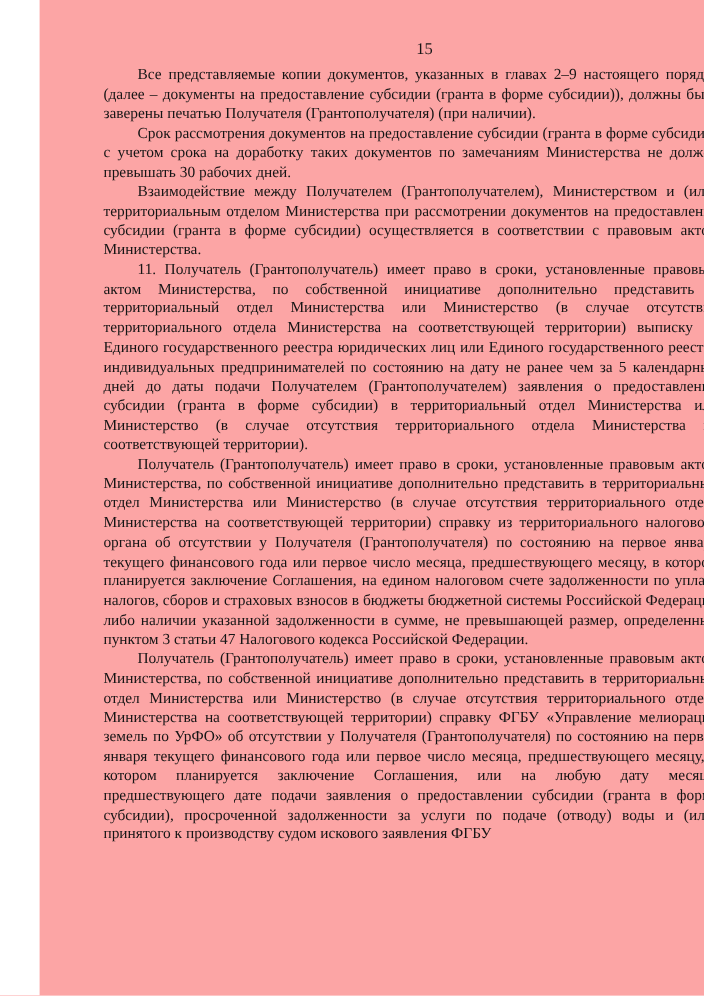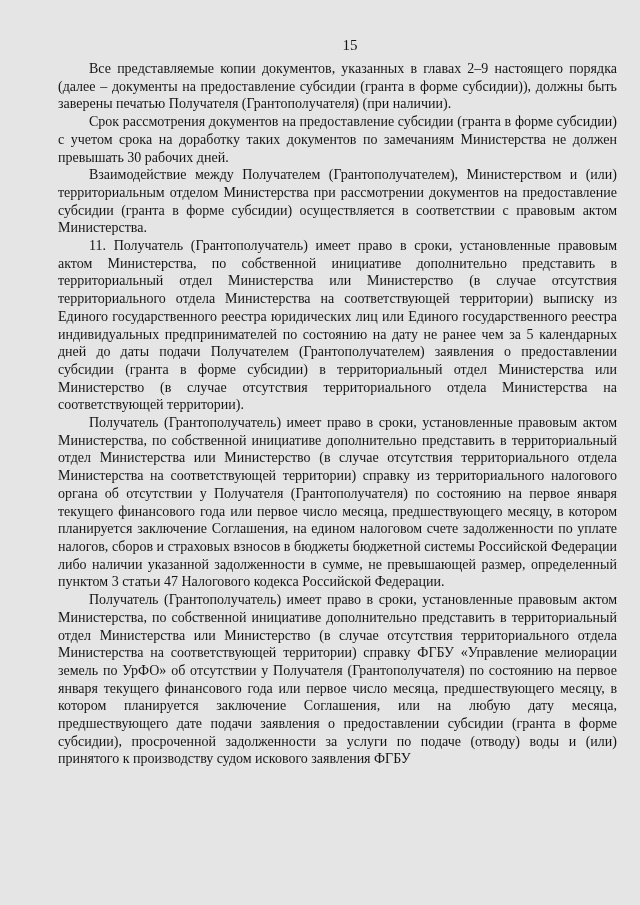--- a/index.html
+++ b/index.html
@@ -10,21 +10,22 @@
     width: 640px;
     height: 905px;
     background: #ffffff;
     position: relative;
     overflow: hidden;
     font-family: "Liberation Serif", "DejaVu Serif", serif;
   }
   .page {
     position: absolute;
     inset: 0;
-    background: #e5e5e5;
+    background: #fca5a5;
+    margin-left: 36px;
   }
   .page-number {
     position: absolute;
     top: 37px;
     left: 58px;
     width: 584px;
     text-align: center;
     font-size: 15px;
     color: #151515;
   }

